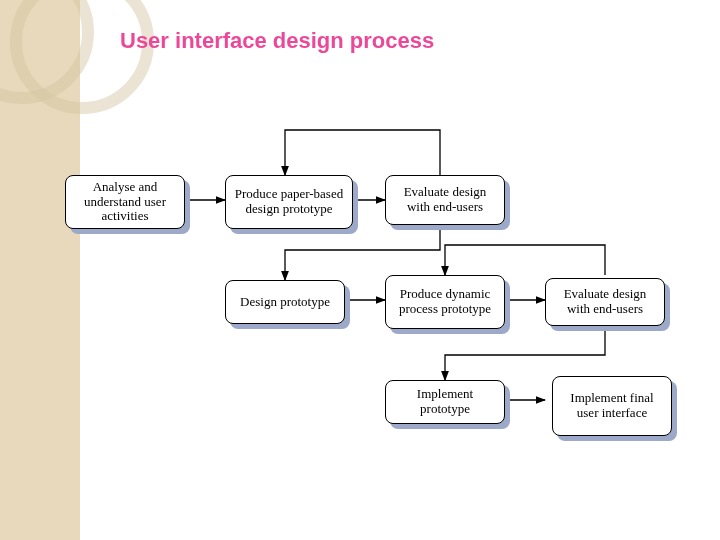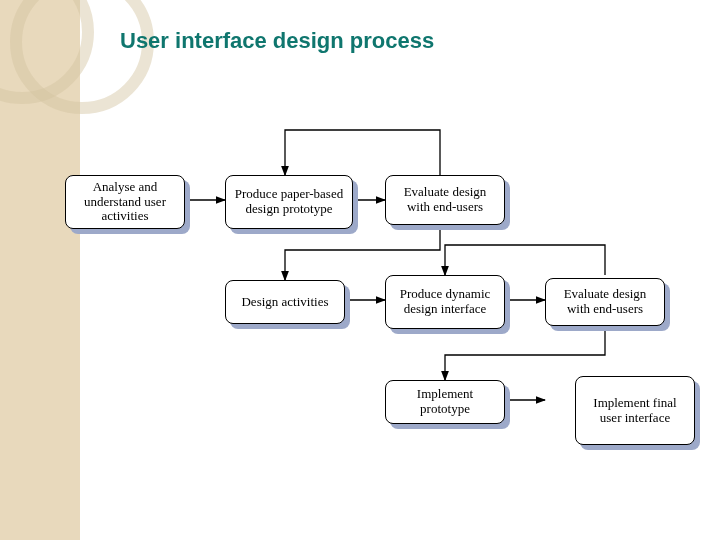--- a/index.html
+++ b/index.html
@@ -30,21 +30,21 @@
     z-index: 0;
   }
   .c1 { left: -50px; top: -40px; }
   .c2 { left: 10px;  top: -30px; }
   .title {
     position: absolute;
     left: 120px;
     top: 28px;
     font-size: 22px;
     font-weight: bold;
-    color: #0f766e;
+    color: #ec4899;
     z-index: 2;
   }
   .node {
     position: absolute;
     z-index: 3;
   }
   .node .shadow {
     position: absolute;
     left: 5px;
     top: 5px;
@@ -132,43 +132,43 @@
 <div class="node" style="left:385px; top:175px; width:120px; height:50px;">
   <div class="shadow"></div>
   <div class="box">
       <span>Evaluate design with end-users</span>
     </div>
 </div>
 
 <div class="node" style="left:225px; top:280px; width:120px; height:44px;">
   <div class="shadow"></div>
   <div class="box">
-      <span>Design activities</span>
+      <span>Design prototype</span>
     </div>
 </div>
 
 <div class="node" style="left:385px; top:275px; width:120px; height:54px;">
   <div class="shadow"></div>
   <div class="box">
-      <span>Produce dynamic design interface</span>
+      <span>Produce dynamic process prototype</span>
     </div>
 </div>
 
 <div class="node" style="left:545px; top:278px; width:120px; height:48px;">
   <div class="shadow"></div>
   <div class="box">
       <span>Evaluate design with end-users</span>
     </div>
 </div>
 
 <div class="node" style="left:385px; top:380px; width:120px; height:44px;">
   <div class="shadow"></div>
   <div class="box">
       <span>Implement prototype</span>
     </div>
 </div>
 
-<div class="node" style="left:575px; top:376px; width:120px; height:69px;">
+<div class="node" style="left:552px; top:376px; width:120px; height:60px;">
   <div class="shadow"></div>
   <div class="box">
       <span>Implement final user interface</span>
     </div>
 </div>
 
 </body></html>

